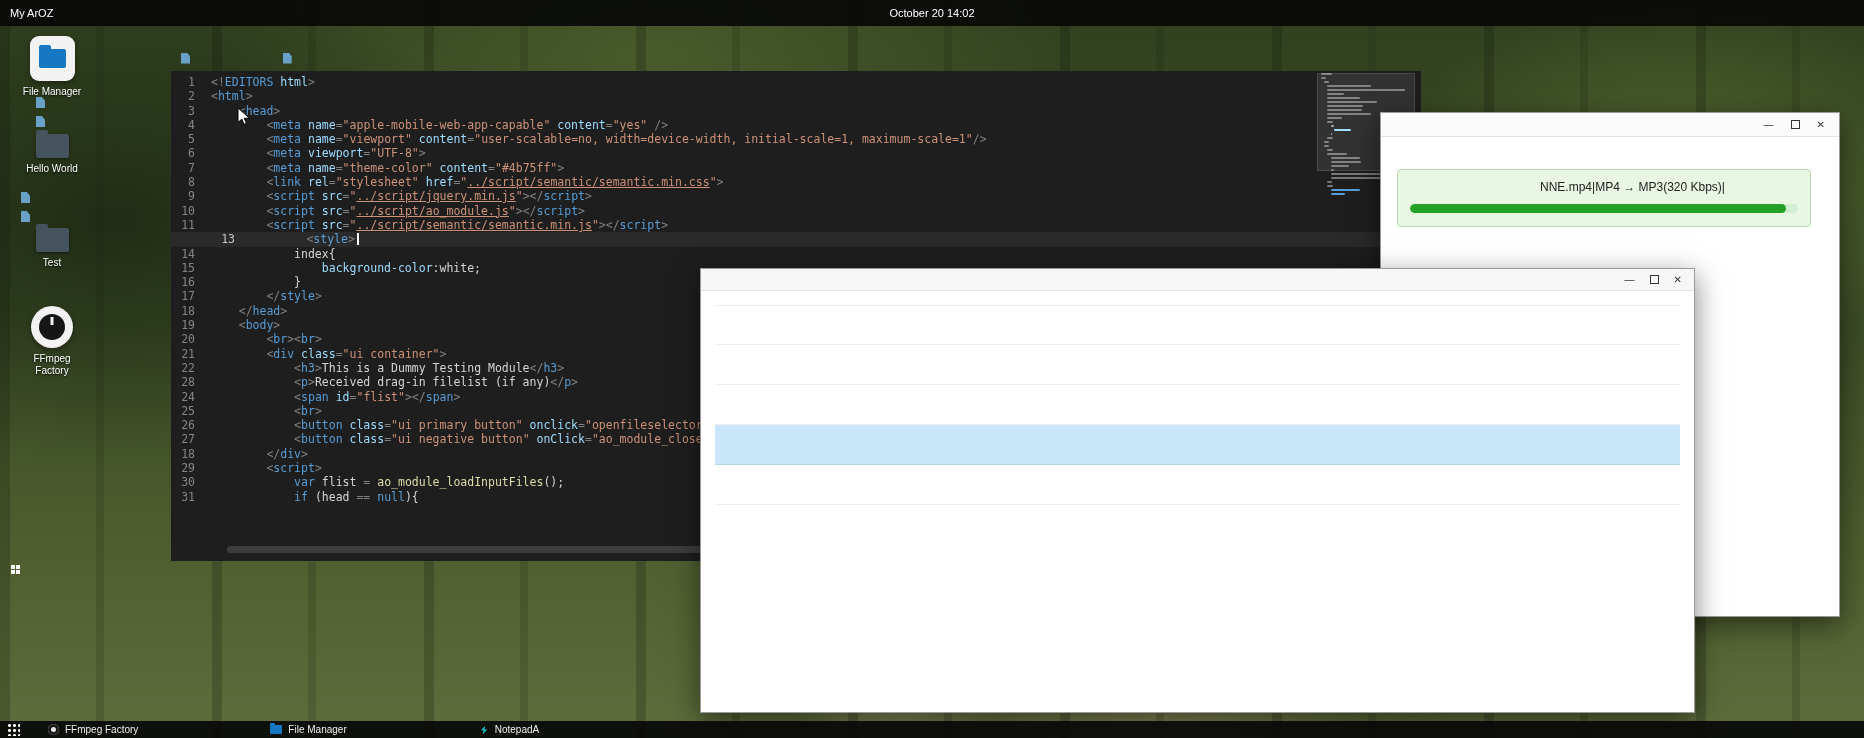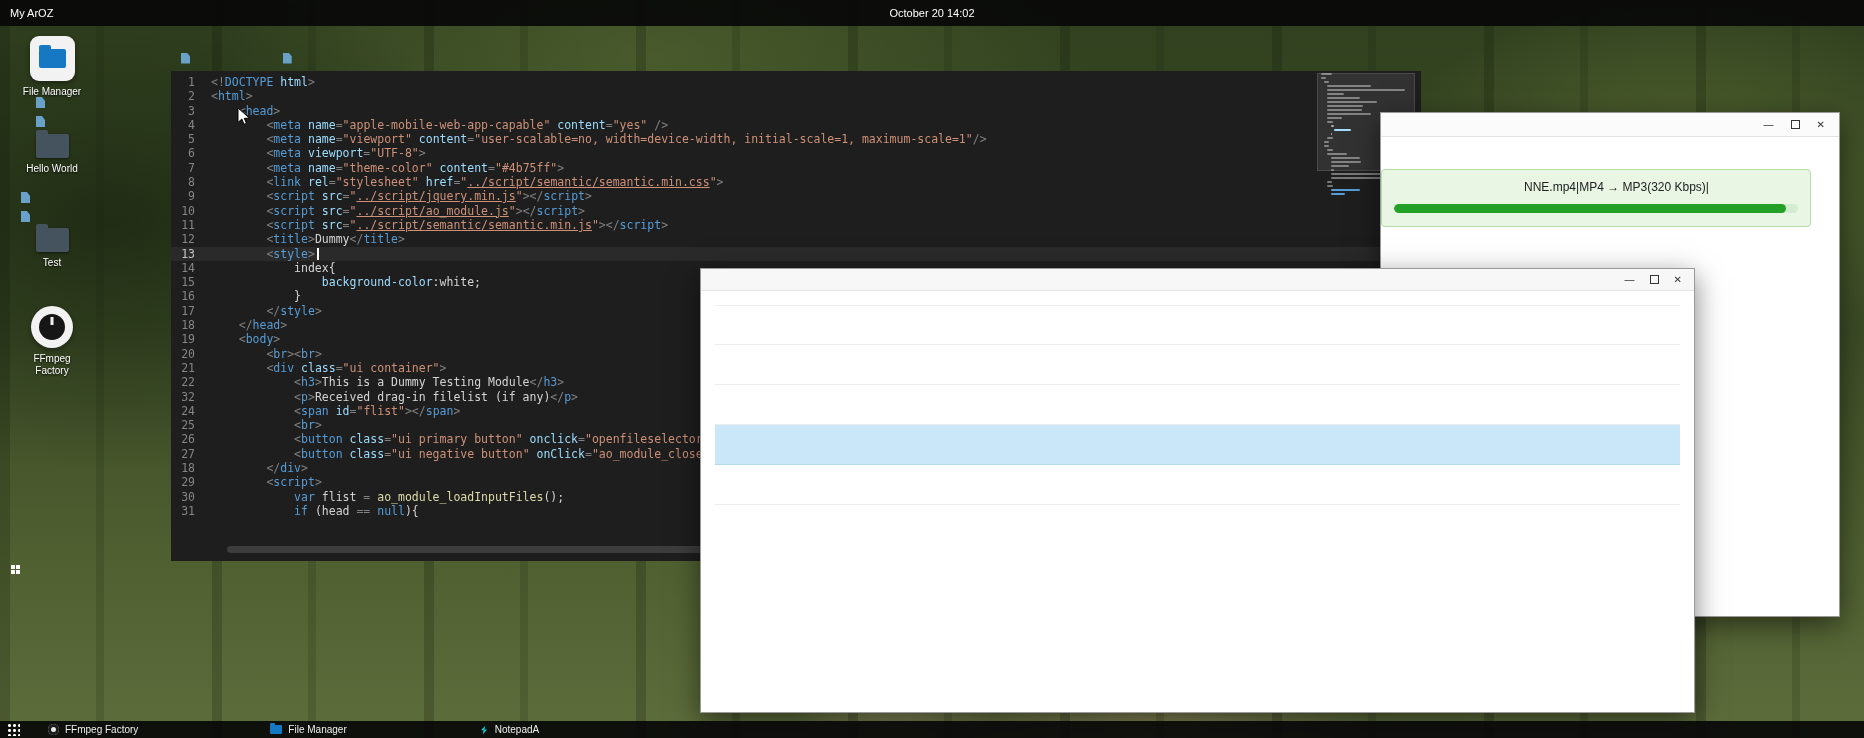--- a/index.html
+++ b/index.html
@@ -60,21 +60,21 @@
   
   .window { position:absolute; background:#fff; border:1px solid #9a9a9a;
     box-shadow:0 8px 26px rgba(0,0,0,.5); }
   .lt-titlebar { height:24px; background:#fbfbfb; border-bottom:1px solid #e3e3e3;
     display:flex; align-items:center; justify-content:flex-end; padding-right:14px; gap:17px; }
   .lt-ctl { color:#333; font-size:10px; line-height:1; }
   .lt-maxbox { width:9px; height:9px; border:1.4px solid #333; }
 
   
   .conv-window { left:1380px; top:112px; width:460px; height:505px; z-index:2; }
-  .job-box { margin:32px 28px 0 0; background:#e8f6e3; border:1px solid #b4dcab;
+  .job-box { margin:32px 28px 0 16px; background:#e8f6e3; border:1px solid #b4dcab;
     border-radius:4px; padding:10px 12px 13px; }
   .job-text { font-size:12px; color:#222; white-space:nowrap; overflow:hidden; padding-left:130px; }
   .job-progress { margin-top:10px; height:9px; border-radius:5px; background:#d4ecd0; overflow:hidden; }
   .job-fill { height:100%; background:#23a127; border-radius:5px; }
 
   
   .files-window { left:700px; top:268px; width:995px; height:445px; z-index:3; }
   .fw-titlebar { height:22px; background:#f7f7f7; border-bottom:1px solid #e3e3e3;
     display:flex; align-items:center; justify-content:flex-end; padding-right:12px; gap:15px; }
   .fw-toolbar { height:42px; border-bottom:1px solid #e6e6e6; display:flex; align-items:center;
@@ -129,21 +129,21 @@
   
   .np-editor { flex:1; display:flex; flex-direction:column; min-width:0; }
   .np-tabs { height:26px; background:#252526; display:flex; flex:none; }
   .tab { display:flex; align-items:center; gap:6px; padding:0 10px; font-size:11px;
     background:#2d2d2d; color:#969696; border-right:1px solid #1e1e1e; }
   .tab.active { background:#1e1e1e; color:#ffffff; }
   .tab-x { font-size:9px; color:#9a9a9a; margin-left:2px; }
   .np-code { flex:1; position:relative; background:#1e1e1e; overflow:hidden;
     font-family:"DejaVu Sans Mono",monospace; font-size:11.5px; padding-top:4px; }
   .code-line { display:flex; line-height:14.3px; white-space:pre; }
-  .code-line.current { background:rgba(255,255,255,.055); }
+  .code-line.current { background:rgba(255,255,255,.055);padding-left:40px; }
   .code-line.current .ln { color:#c6c6c6; }
   .ln { width:40px; flex:none; text-align:right; padding-right:16px; color:#858585; }
   .ct { white-space:pre; }
   .c-p { color:#808080; } .c-t { color:#569cd6; } .c-a { color:#9cdcfe; }
   .c-s { color:#ce9178; } .c-u { color:#ce9178; text-decoration:underline; }
   .c-x { color:#d4d4d4; } .c-k { color:#569cd6; } .c-f { color:#dcdcaa; }
   .caret-block { display:inline-block; width:2px; height:12px; background:#fff;
     vertical-align:-2px; margin-left:2px; }
   .minimap { position:absolute; top:2px; right:8px; width:92px; bottom:20px; }
   .mm-line { height:2px; margin-bottom:2px; border-radius:1px; }
@@ -297,43 +297,42 @@
           </div>
           <div class="tab">
             <span class="ficon"></span>
             <span>init.agi</span>
             <span class="tab-x">✕</span>
           </div>
         </div>
 
         <div class="np-code">
           <div id="code-lines">
-              <div class="code-line"><span class="ln">1</span><span class="ct"><span class="c-p">&lt;!</span><span class="c-t">DOCTYPE</span><span class="c-x"> </span><span class="c-a">html</span><span class="c-p">&gt;</span></span></div>
+              <div class="code-line"><span class="ln">1</span><span class="ct"><span class="c-p">&lt;!</span><span class="c-t">EDITORS</span><span class="c-x"> </span><span class="c-a">html</span><span class="c-p">&gt;</span></span></div>
               <div class="code-line"><span class="ln">2</span><span class="ct"><span class="c-p">&lt;</span><span class="c-t">html</span><span class="c-p">&gt;</span></span></div>
               <div class="code-line"><span class="ln">3</span><span class="ct"><span class="c-x">    </span><span class="c-p">&lt;</span><span class="c-t">head</span><span class="c-p">&gt;</span></span></div>
               <div class="code-line"><span class="ln">4</span><span class="ct"><span class="c-x">        </span><span class="c-p">&lt;</span><span class="c-t">meta</span><span class="c-x"> </span><span class="c-a">name</span><span class="c-p">=</span><span class="c-s">"apple-mobile-web-app-capable"</span><span class="c-x"> </span><span class="c-a">content</span><span class="c-p">=</span><span class="c-s">"yes"</span><span class="c-x"> </span><span class="c-p">/&gt;</span></span></div>
               <div class="code-line"><span class="ln">5</span><span class="ct"><span class="c-x">        </span><span class="c-p">&lt;</span><span class="c-t">meta</span><span class="c-x"> </span><span class="c-a">name</span><span class="c-p">=</span><span class="c-s">"viewport"</span><span class="c-x"> </span><span class="c-a">content</span><span class="c-p">=</span><span class="c-s">"user-scalable=no, width=device-width, initial-scale=1, maximum-scale=1"</span><span class="c-p">/&gt;</span></span></div>
               <div class="code-line"><span class="ln">6</span><span class="ct"><span class="c-x">        </span><span class="c-p">&lt;</span><span class="c-t">meta</span><span class="c-x"> </span><span class="c-a">viewport</span><span class="c-p">=</span><span class="c-s">"UTF-8"</span><span class="c-p">&gt;</span></span></div>
               <div class="code-line"><span class="ln">7</span><span class="ct"><span class="c-x">        </span><span class="c-p">&lt;</span><span class="c-t">meta</span><span class="c-x"> </span><span class="c-a">name</span><span class="c-p">=</span><span class="c-s">"theme-color"</span><span class="c-x"> </span><span class="c-a">content</span><span class="c-p">=</span><span class="c-s">"#4b75ff"</span><span class="c-p">&gt;</span></span></div>
               <div class="code-line"><span class="ln">8</span><span class="ct"><span class="c-x">        </span><span class="c-p">&lt;</span><span class="c-t">link</span><span class="c-x"> </span><span class="c-a">rel</span><span class="c-p">=</span><span class="c-s">"stylesheet"</span><span class="c-x"> </span><span class="c-a">href</span><span class="c-p">=</span><span class="c-s">"</span><span class="c-u">../script/semantic/semantic.min.css</span><span class="c-s">"</span><span class="c-p">&gt;</span></span></div>
               <div class="code-line"><span class="ln">9</span><span class="ct"><span class="c-x">        </span><span class="c-p">&lt;</span><span class="c-t">script</span><span class="c-x"> </span><span class="c-a">src</span><span class="c-p">=</span><span class="c-s">"</span><span class="c-u">../script/jquery.min.js</span><span class="c-s">"</span><span class="c-p">&gt;&lt;/</span><span class="c-t">script</span><span class="c-p">&gt;</span></span></div>
               <div class="code-line"><span class="ln">10</span><span class="ct"><span class="c-x">        </span><span class="c-p">&lt;</span><span class="c-t">script</span><span class="c-x"> </span><span class="c-a">src</span><span class="c-p">=</span><span class="c-s">"</span><span class="c-u">../script/ao_module.js</span><span class="c-s">"</span><span class="c-p">&gt;&lt;/</span><span class="c-t">script</span><span class="c-p">&gt;</span></span></div>
               <div class="code-line"><span class="ln">11</span><span class="ct"><span class="c-x">        </span><span class="c-p">&lt;</span><span class="c-t">script</span><span class="c-x"> </span><span class="c-a">src</span><span class="c-p">=</span><span class="c-s">"</span><span class="c-u">../script/semantic/semantic.min.js</span><span class="c-s">"</span><span class="c-p">&gt;&lt;/</span><span class="c-t">script</span><span class="c-p">&gt;</span></span></div>
-              <div class="code-line"><span class="ln">12</span><span class="ct"><span class="c-x">        </span><span class="c-p">&lt;</span><span class="c-t">title</span><span class="c-p">&gt;</span><span class="c-x">Dummy</span><span class="c-p">&lt;/</span><span class="c-t">title</span><span class="c-p">&gt;</span></span></div>
               <div class="code-line current"><span class="ln">13</span><span class="ct"><span class="c-x">        </span><span class="c-p">&lt;</span><span class="c-t">style</span><span class="c-p">&gt;</span><span class="caret-block"></span></span></div>
               <div class="code-line"><span class="ln">14</span><span class="ct"><span class="c-x">            index{</span></span></div>
               <div class="code-line"><span class="ln">15</span><span class="ct"><span class="c-x">                </span><span class="c-a">background-color</span><span class="c-x">:white;</span></span></div>
               <div class="code-line"><span class="ln">16</span><span class="ct"><span class="c-x">            }</span></span></div>
               <div class="code-line"><span class="ln">17</span><span class="ct"><span class="c-x">        </span><span class="c-p">&lt;/</span><span class="c-t">style</span><span class="c-p">&gt;</span></span></div>
               <div class="code-line"><span class="ln">18</span><span class="ct"><span class="c-x">    </span><span class="c-p">&lt;/</span><span class="c-t">head</span><span class="c-p">&gt;</span></span></div>
               <div class="code-line"><span class="ln">19</span><span class="ct"><span class="c-x">    </span><span class="c-p">&lt;</span><span class="c-t">body</span><span class="c-p">&gt;</span></span></div>
               <div class="code-line"><span class="ln">20</span><span class="ct"><span class="c-x">        </span><span class="c-p">&lt;</span><span class="c-t">br</span><span class="c-p">&gt;&lt;</span><span class="c-t">br</span><span class="c-p">&gt;</span></span></div>
               <div class="code-line"><span class="ln">21</span><span class="ct"><span class="c-x">        </span><span class="c-p">&lt;</span><span class="c-t">div</span><span class="c-x"> </span><span class="c-a">class</span><span class="c-p">=</span><span class="c-s">"ui container"</span><span class="c-p">&gt;</span></span></div>
               <div class="code-line"><span class="ln">22</span><span class="ct"><span class="c-x">            </span><span class="c-p">&lt;</span><span class="c-t">h3</span><span class="c-p">&gt;</span><span class="c-x">This is a Dummy Testing Module</span><span class="c-p">&lt;/</span><span class="c-t">h3</span><span class="c-p">&gt;</span></span></div>
-              <div class="code-line"><span class="ln">32</span><span class="ct"><span class="c-x">            </span><span class="c-p">&lt;</span><span class="c-t">p</span><span class="c-p">&gt;</span><span class="c-x">Received drag-in filelist (if any)</span><span class="c-p">&lt;/</span><span class="c-t">p</span><span class="c-p">&gt;</span></span></div>
+              <div class="code-line"><span class="ln">28</span><span class="ct"><span class="c-x">            </span><span class="c-p">&lt;</span><span class="c-t">p</span><span class="c-p">&gt;</span><span class="c-x">Received drag-in filelist (if any)</span><span class="c-p">&lt;/</span><span class="c-t">p</span><span class="c-p">&gt;</span></span></div>
               <div class="code-line"><span class="ln">24</span><span class="ct"><span class="c-x">            </span><span class="c-p">&lt;</span><span class="c-t">span</span><span class="c-x"> </span><span class="c-a">id</span><span class="c-p">=</span><span class="c-s">"flist"</span><span class="c-p">&gt;&lt;/</span><span class="c-t">span</span><span class="c-p">&gt;</span></span></div>
               <div class="code-line"><span class="ln">25</span><span class="ct"><span class="c-x">            </span><span class="c-p">&lt;</span><span class="c-t">br</span><span class="c-p">&gt;</span></span></div>
               <div class="code-line"><span class="ln">26</span><span class="ct"><span class="c-x">            </span><span class="c-p">&lt;</span><span class="c-t">button</span><span class="c-x"> </span><span class="c-a">class</span><span class="c-p">=</span><span class="c-s">"ui primary button"</span><span class="c-x"> </span><span class="c-a">onclick</span><span class="c-p">=</span><span class="c-s">"openfileselector();"</span><span class="c-p">&gt;</span><span class="c-x">Open File Selector New Mode</span><span class="c-p">&lt;/</span><span class="c-t">button</span><span class="c-p">&gt;</span></span></div>
               <div class="code-line"><span class="ln">27</span><span class="ct"><span class="c-x">            </span><span class="c-p">&lt;</span><span class="c-t">button</span><span class="c-x"> </span><span class="c-a">class</span><span class="c-p">=</span><span class="c-s">"ui negative button"</span><span class="c-x"> </span><span class="c-a">onClick</span><span class="c-p">=</span><span class="c-s">"ao_module_close();"</span><span class="c-p">&gt;</span><span class="c-x">Close Window</span><span class="c-p">&lt;/</span><span class="c-t">button</span><span class="c-p">&gt;</span></span></div>
               <div class="code-line"><span class="ln">18</span><span class="ct"><span class="c-x">        </span><span class="c-p">&lt;/</span><span class="c-t">div</span><span class="c-p">&gt;</span></span></div>
               <div class="code-line"><span class="ln">29</span><span class="ct"><span class="c-x">        </span><span class="c-p">&lt;</span><span class="c-t">script</span><span class="c-p">&gt;</span></span></div>
               <div class="code-line"><span class="ln">30</span><span class="ct"><span class="c-x">            </span><span class="c-k">var</span><span class="c-x"> flist </span><span class="c-p">=</span><span class="c-x"> </span><span class="c-f">ao_module_loadInputFiles</span><span class="c-x">();</span></span></div>
               <div class="code-line"><span class="ln">31</span><span class="ct"><span class="c-x">            </span><span class="c-k">if</span><span class="c-x"> (head </span><span class="c-p">==</span><span class="c-x"> </span><span class="c-k">null</span><span class="c-x">){</span></span></div>
             </div>
           <div class="minimap">

